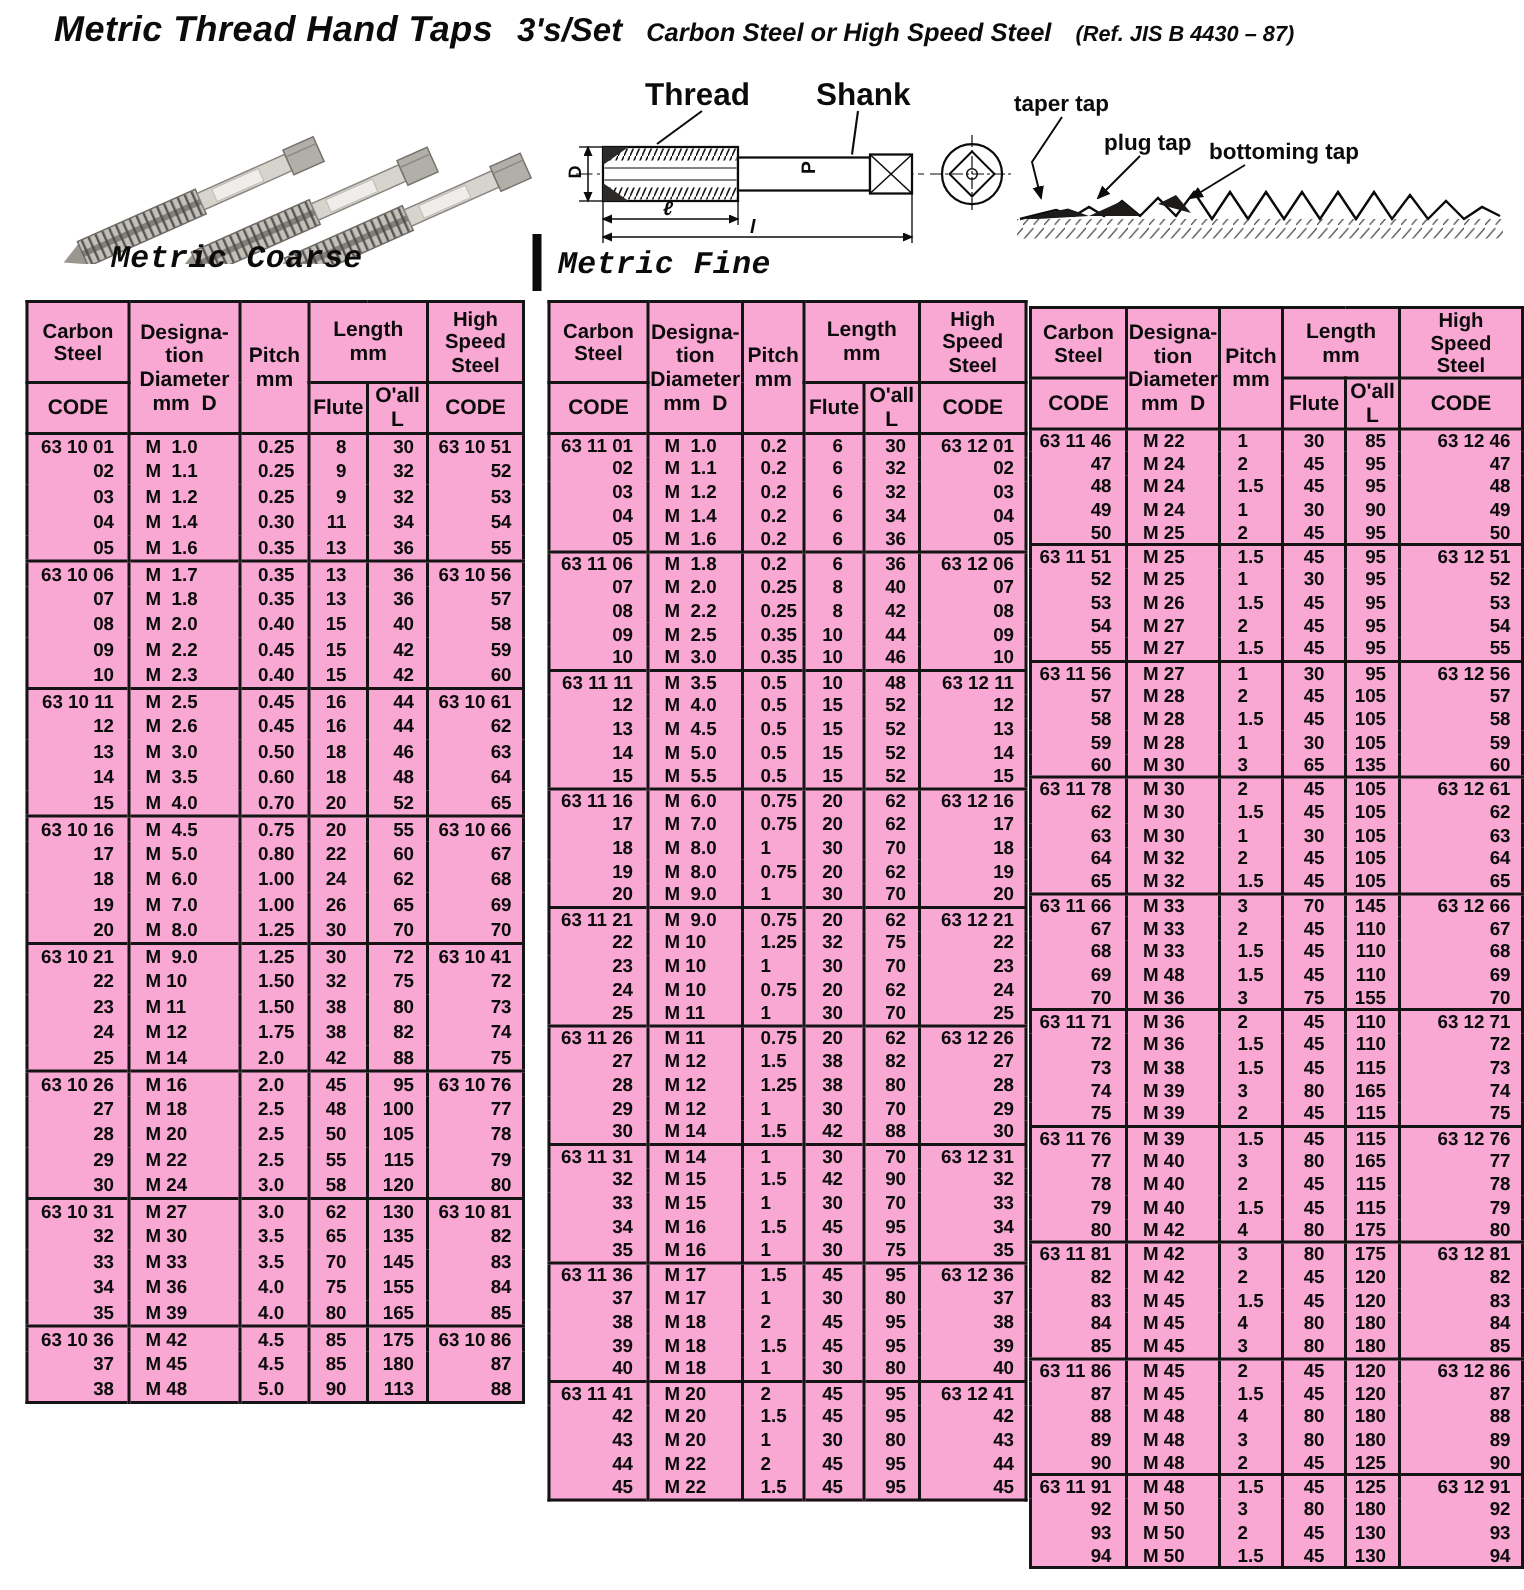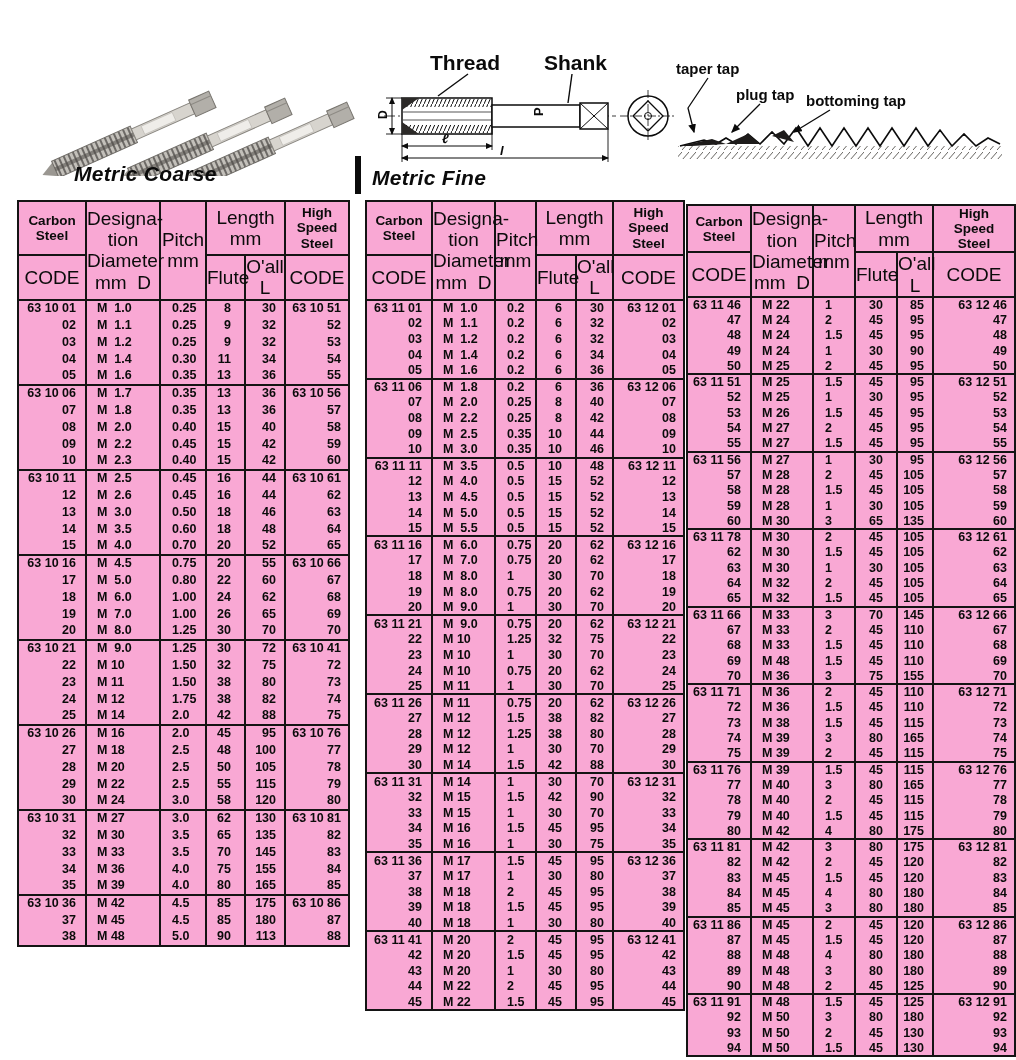--- a/index.html
+++ b/index.html
@@ -14,29 +14,29 @@
   .t-mat  { font-size:17px; font-weight:700; }
   .t-ref  { font-size:14.5px; font-weight:600; }
 
   
   .photo-wrap   { position:absolute; left:12px;  top:44px; width:358px; height:132px; }
   .drawing-wrap { position:absolute; left:372px; top:50px; width:310px; height:112px; }
   .types-wrap   { position:absolute; left:668px; top:60px; width:345px; height:108px; }
   svg text { font-family:"Liberation Sans", sans-serif; fill:#0b0b0b; }
 
   
-  .sec-title { position:absolute; font-style:italic; font-weight:700; font-size:21px; letter-spacing:.3px; }
+  .sec-title { position:absolute; font-style:italic; font-weight:700; font-size:21px; letter-spacing:.3px;font-family:Liberation Mono, monospace; }
   .sec-coarse { left:74px; top:162px; }
   .sec-fine   { left:372px; top:166px; }
   .section-divider { position:absolute; left:355px; top:156px; width:6px; height:38px; background:#0b0b0b; }
 
   
   table.spec { position:absolute; border-collapse:collapse; table-layout:fixed; background:#f9a8d4;
                border:2.5px solid #141414; }
-  .spec th { border:2px solid #141414; font-weight:400; font-size:19px; text-align:center;
+  .spec th { border:2px solid #141414; font-weight:700; font-size:14px; text-align:center;
              vertical-align:middle; white-space:pre; line-height:1.12; }
   .spec th.hb { font-weight:700; font-size:13.5px; }
   .spec tr.hr1 th { height:54px; }
   .spec tr.hr2 th { height:34px; }
   .t2 tr.hr1 th { height:47px; }
   .t2 tr.hr2 th { height:33px; }
 
   .spec td { font-size:12.5px; line-height:1; vertical-align:middle; white-space:pre; }
   .t0 td { height:17px; }
   .t1 td { height:15.8px; }
@@ -49,20 +49,26 @@
   .c-p  { text-align:left;  padding-left:11px;  font-weight:600; }
   .c-f  { text-align:right; padding-right:13px; font-weight:600; }
   .c-o  { text-align:right; padding-right:8px;  font-weight:600; }
   .c-h  { text-align:right; padding-right:7px;  font-weight:700; }
 </style>
 </head>
 <body>
 
 <div class="page">
 
+  <div class="title-row">
+    <span class="t-main">Metric Thread Hand Taps</span>
+    <span class="t-set">3's/Set</span>
+    <span class="t-mat">Carbon Steel or  High Speed Steel</span>
+    <span class="t-ref">(Ref. JIS B 4430 – 87)</span>
+  </div>
 
   <div class="photo-wrap">
     <svg width="358" height="132" viewBox="0 0 358 132">
       <defs>
         <pattern id="thrpat" width="5" height="22" patternUnits="userSpaceOnUse">
           <rect width="5" height="22" fill="#c3c0ba"></rect>
           <line x1="2" y1="0" x2="2" y2="22" stroke="#565350" stroke-width="1.6"></line>
         </pattern>
       </defs>
       <g transform="translate(26,121) rotate(-24)">

